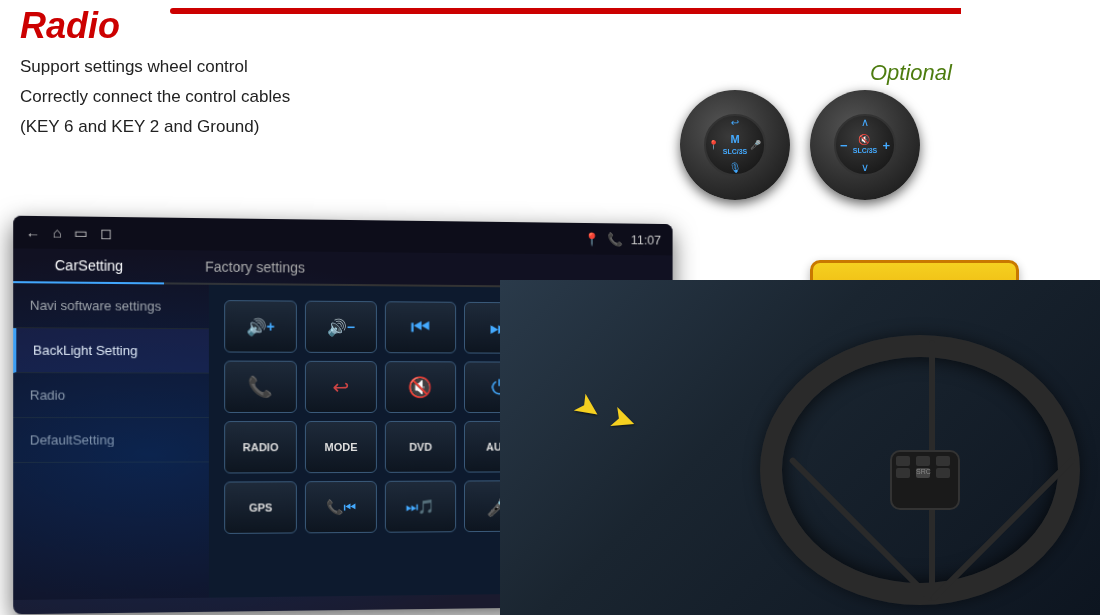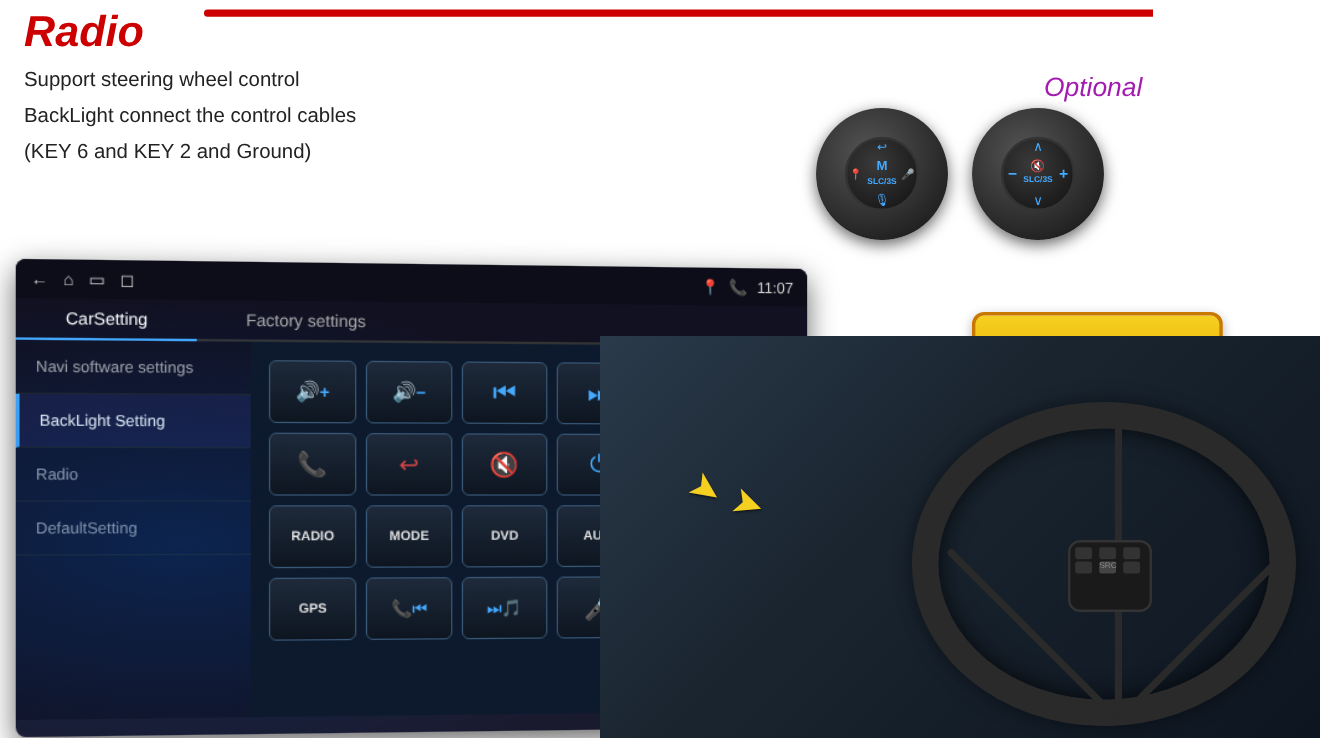--- a/index.html
+++ b/index.html
@@ -47,21 +47,21 @@
       margin-bottom: 6px;
       line-height: 1.4;
     }
 
     
     .optional-label {
       position: absolute;
       top: 60px;
       left: 870px;
       font-size: 22px;
-      color: #a21caf;
+      color: #4d7c0f;
       font-style: italic;
     }
 
     
     .controllers {
       position: absolute;
       top: 90px;
       left: 680px;
       display: flex;
       gap: 20px;
@@ -301,22 +301,22 @@
     }
   </style>
 </head>
 <body>
 
 <div class="top-bar"></div>
 
 <div class="logo">Radio</div>
 
 <div class="left-content">
-  <p>Support steering wheel control</p>
-  <p>BackLight connect the control cables</p>
+  <p>Support settings wheel control</p>
+  <p>Correctly connect the control cables</p>
   <p>(KEY 6 and KEY 2 and Ground)</p>
 </div>
 
 <div class="optional-label">Optional</div>
 
 <div class="controllers">
 
   <div class="controller-circle">
     <div class="controller-inner">
       <div style="position:relative;width:62px;height:62px;display:flex;align-items:center;justify-content:center;">

